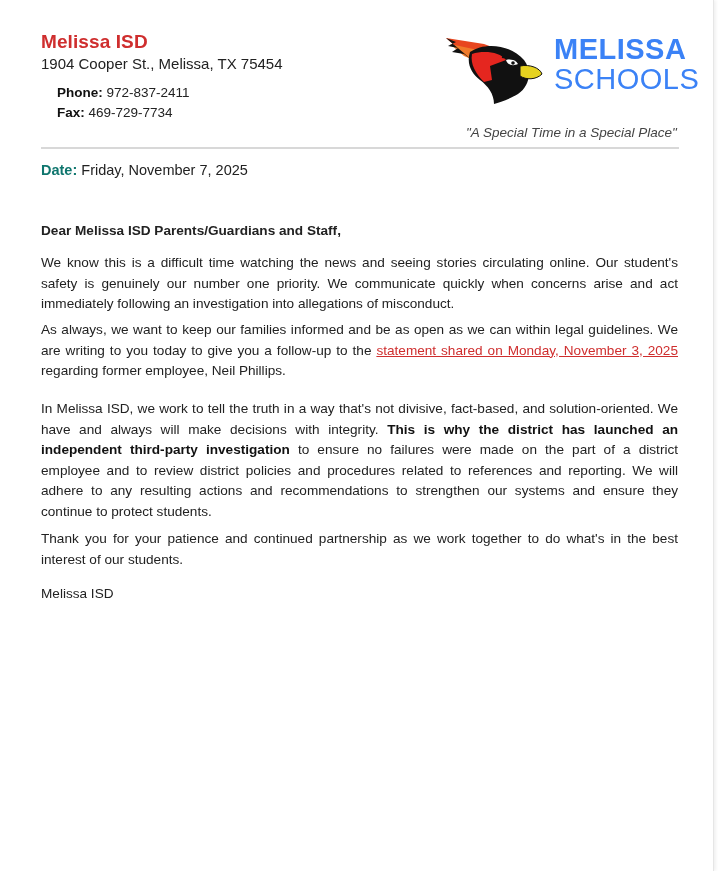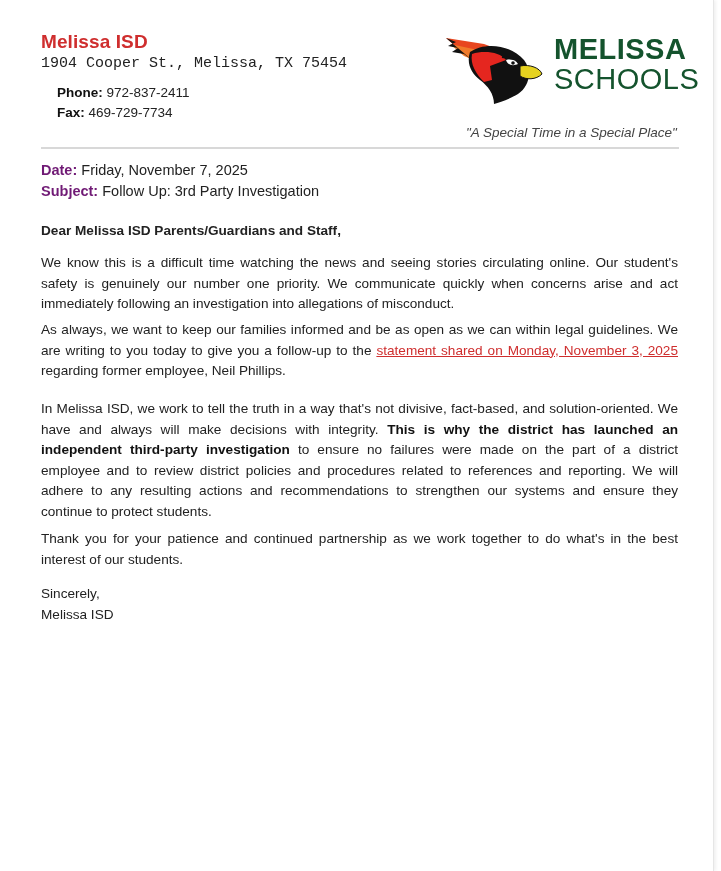--- a/index.html
+++ b/index.html
@@ -9,41 +9,41 @@
     }
     .page {
       position: absolute; left: 0; top: 0; width: 713px; height: 871px;
       background: #fff; border-right: 1px solid #e6e6e6;
       box-shadow: 2px 0 3px rgba(0,0,0,0.06);
     }
     .org-name {
       position: absolute; left: 41px; top: 31px;
       font-size: 19px; font-weight: bold; color: #cf2e2e; letter-spacing: 0.1px;
     }
-    .address { position: absolute; left: 41px; top: 55px; font-size: 15px; color: #222; font-family: Liberation Mono, monospace; }
+    .address { position: absolute; left: 41px; top: 55px; font-size: 15px; color: #222; }
     .contact { position: absolute; left: 41px; font-size: 13.5px; color: #222; margin-left: 16px; }
     .contact b { font-weight: bold; color: #111; }
     .contact.phone { top: 85px; }
     .contact.fax { top: 105px; }
     .contact.web { top: 124px; }
     .link { color: #cf2e2e; text-decoration: underline; }
     .logo { position: absolute; left: 444px; top: 30px; width: 232px; height: 76px; }
     .logo-text {
       position: absolute; left: 110px; top: 4px; line-height: 30px;
-      font-size: 29px; color: #14532d; letter-spacing: 0.5px;
+      font-size: 29px; color: #3b82f6; letter-spacing: 0.5px;
     }
     .logo-text .l1 { font-weight: bold; display: block; }
     .logo-text .l2 { font-weight: normal; display: block; }
     .motto {
       position: absolute; left: 466px; top: 125px; font-size: 13.5px;
       font-style: italic; color: #444;
     }
     .rule { position: absolute; left: 41px; top: 147px; width: 638px; height: 2px; background: #d8d8d8; }
     .meta { position: absolute; left: 41px; font-size: 14.5px; color: #222; }
-    .meta b { color: #701a75; }
+    .meta b { color: #0f766e; }
     .meta.date { top: 162px; }
     .meta.subject { top: 183px; }
     .body-text {
       position: absolute; left: 41px; width: 637px; font-size: 13.6px;
       line-height: 20.5px; color: #222; text-align: justify;
     }
     .p-greet { top: 221px; font-weight: bold; }
     .p1 { top: 253px; }
     .p2 { top: 320px; }
     .p3 { top: 399px; }
@@ -92,33 +92,28 @@
   </div>
 
   <div class="motto">"A Special Time in a Special Place"</div>
 
   <div class="rule"></div>
 
   <div class="meta date">
     <b>Date:</b>
     <span>Friday, November 7, 2025</span>
   </div>
-  <div class="meta subject">
-    <b>Subject:</b>
-    <span>Follow Up: 3rd Party Investigation</span>
-  </div>
 
   <div class="body-text p-greet">Dear Melissa ISD Parents/Guardians and Staff,</div>
 
   <div class="body-text p1">We know this is a difficult time watching the news and seeing stories circulating online. Our student's safety is genuinely our number one priority. We communicate quickly when concerns arise and act immediately following an investigation into allegations of misconduct.</div>
 
   <div class="body-text p2"><span>As always, we want to keep our families informed and be as open as we can within legal guidelines. We are writing to you today to give you a follow-up to the </span><span class="link">statement shared on Monday, November 3, 2025</span><span> regarding former employee, Neil Phillips.</span></div>
 
   <div class="body-text p3"><span>In Melissa ISD, we work to tell the truth in a way that's not divisive, fact-based, and solution-oriented. We have and always will make decisions with integrity. </span><b>This is why the district has launched an independent third-party investigation</b><span> to ensure no failures were made on the part of a district employee and to review district policies and procedures related to references and reporting. We will adhere to any resulting actions and recommendations to strengthen our systems and ensure they continue to protect students.</span></div>
 
   <div class="body-text p4">Thank you for your patience and continued partnership as we work together to do what's in the best interest of our students.</div>
 
   <div class="body-text p-sign">
-    <div>Sincerely,</div>
     <div>Melissa ISD</div>
   </div>
 
 </div>
 
 </body></html>

